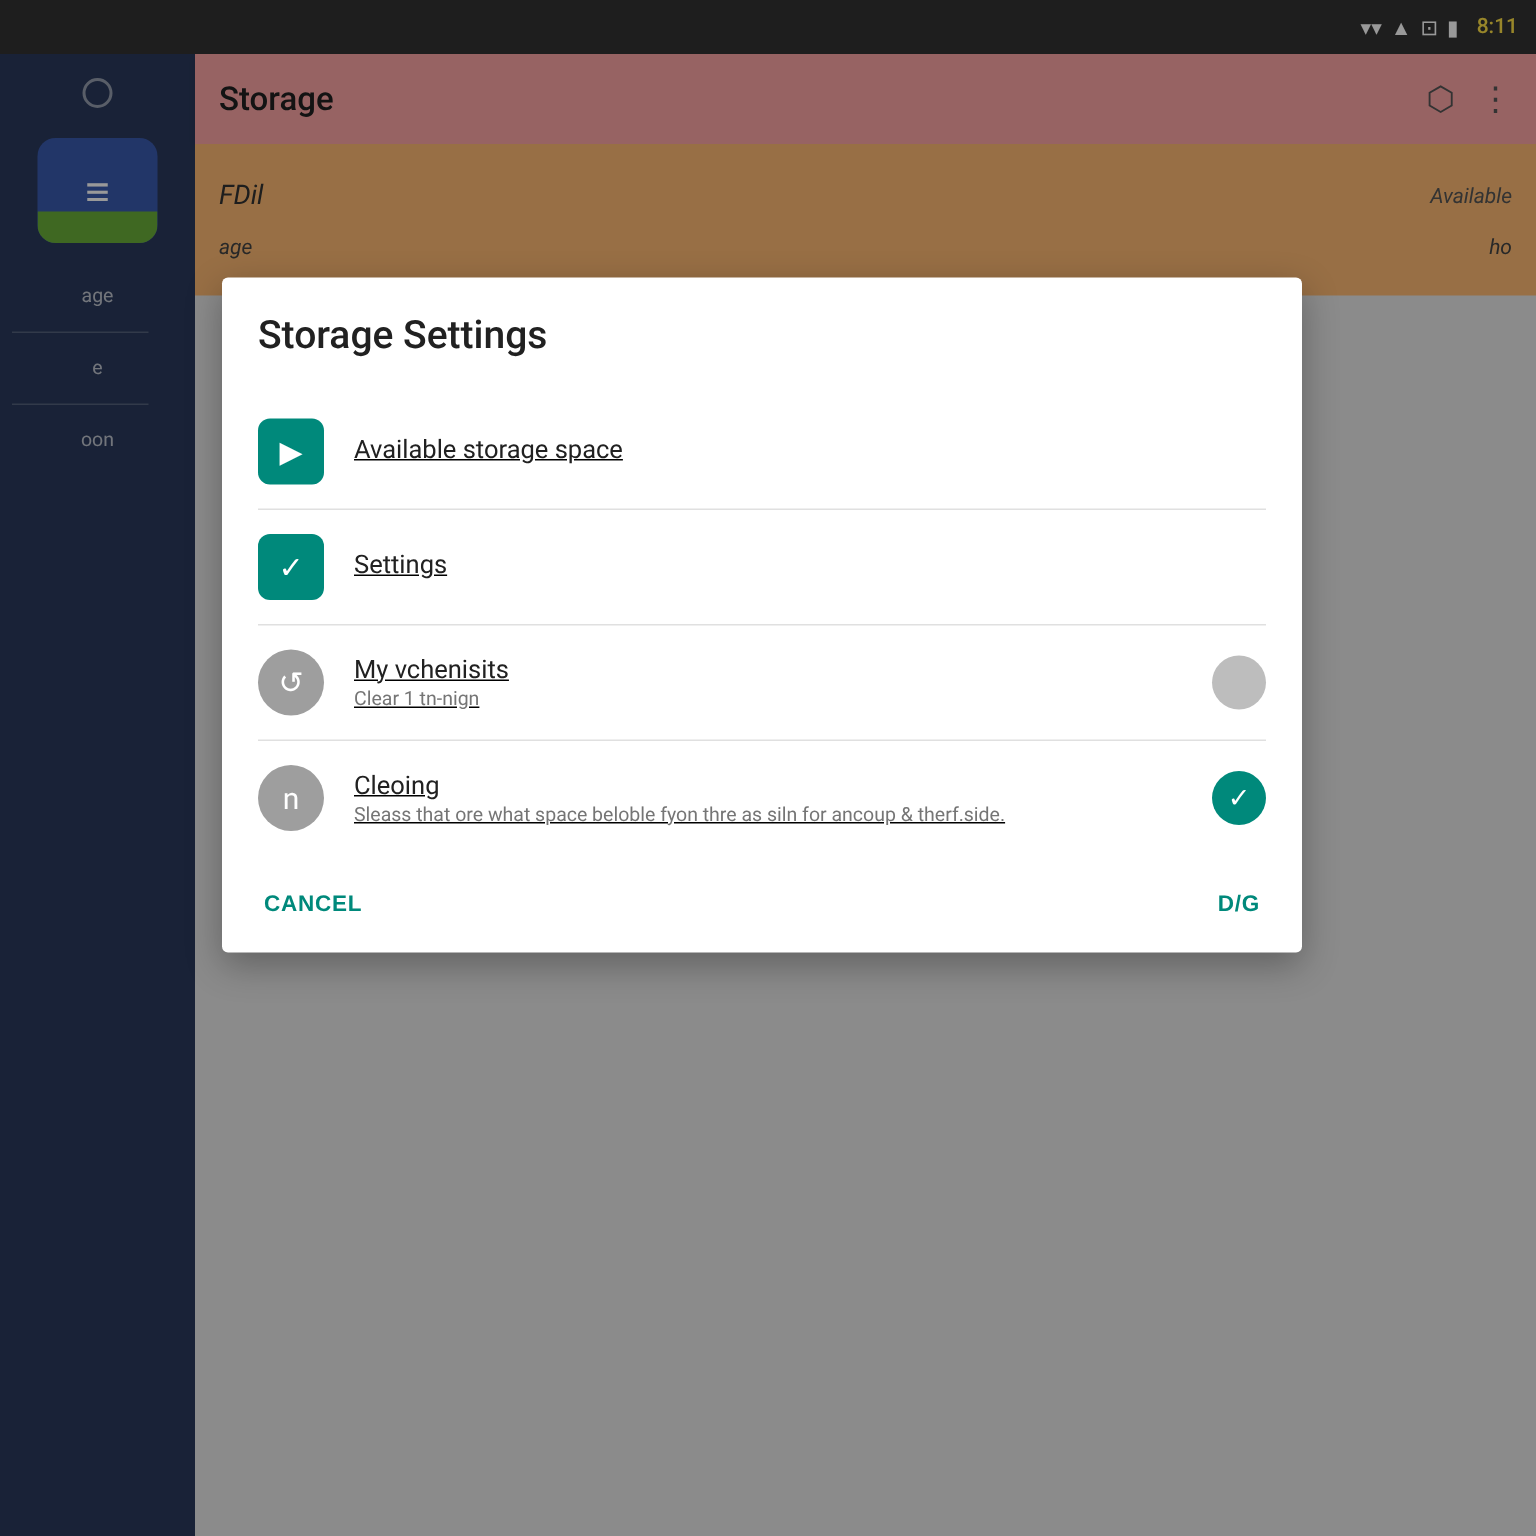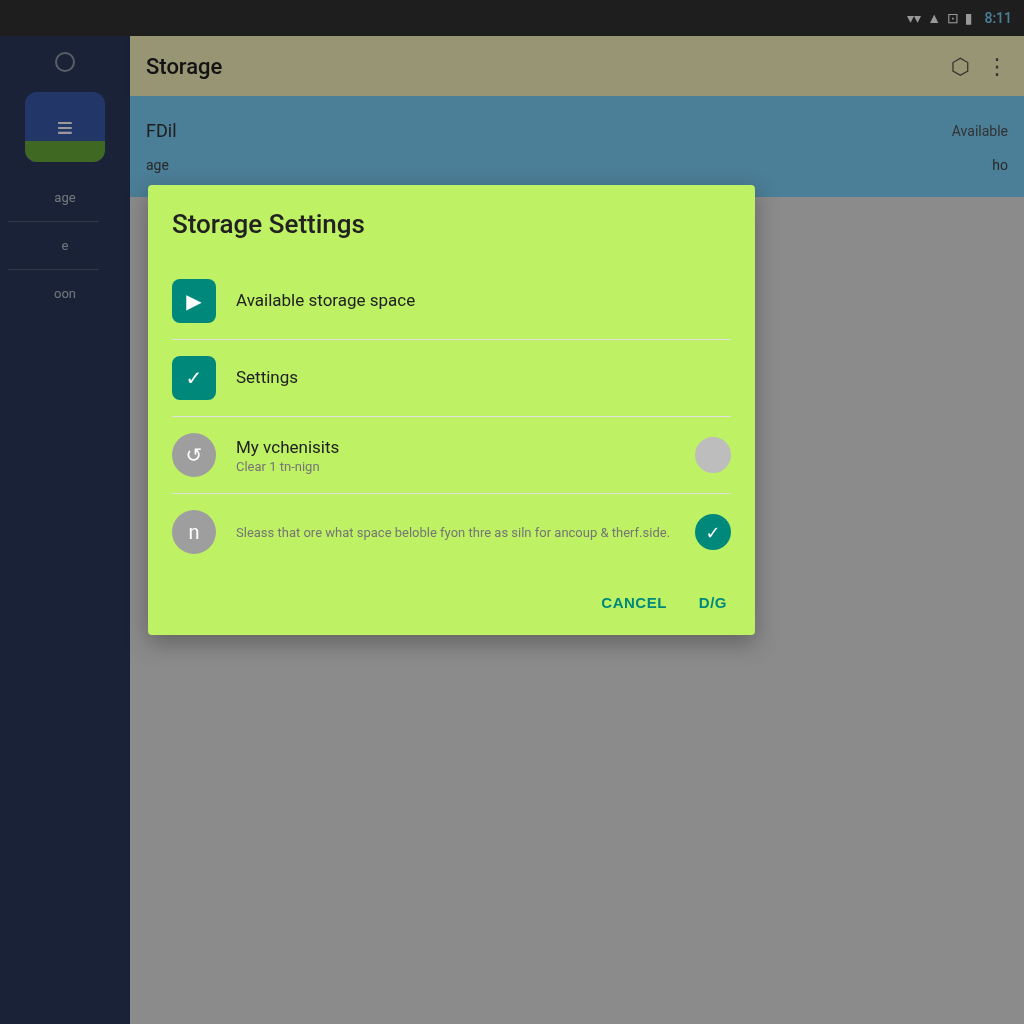--- a/index.html
+++ b/index.html
@@ -23,21 +23,21 @@
       justify-content: flex-end;
       padding: 0 12px;
       z-index: 100;
     }
     .status-icons {
       display: flex;
       align-items: center;
       gap: 6px;
     }
     .status-time {
-      color: #7dd3fc;
+      color: #fde047;
       font-size: 14px;
       font-weight: 500;
       margin-left: 6px;
     }
     .wifi-icon, .signal-icon, .battery-icon {
       color: white;
       font-size: 14px;
     }
 
     
@@ -97,21 +97,21 @@
     .main-content {
       position: absolute;
       top: 36px; left: 130px;
       right: 0;
       height: calc(1024px - 36px);
       background: #e8e8e8;
     }
 
     
     .app-bar {
-      background: #fef9c3;
+      background: #fca5a5;
       height: 60px;
       display: flex;
       align-items: center;
       padding: 0 16px;
       box-shadow: 0 2px 4px rgba(0,0,0,0.1);
     }
     .app-bar-title {
       font-size: 22px;
       font-weight: 500;
       color: #212121;
@@ -124,21 +124,22 @@
     }
     .app-bar-icon {
       color: #555;
       font-size: 22px;
       cursor: pointer;
     }
 
     
     .page-content {
       padding: 16px;
-      background: #7dd3fc;
+      background: #fdba74;
+      font-style: italic;
     }
     .page-row {
       display: flex;
       align-items: center;
       justify-content: space-between;
       padding: 8px 0;
     }
     .page-row-text {
       font-size: 14px;
       color: #444;
@@ -158,22 +159,22 @@
       top: 0; left: 0; right: 0; bottom: 0;
       background: rgba(0,0,0,0.4);
       z-index: 200;
     }
 
     
     .dialog {
       position: absolute;
       top: 185px;
       left: 148px;
-      width: 607px;
-      background: #bef264;
+      width: 720px;
+      background: #ffffff;
       border-radius: 4px;
       box-shadow: 0 8px 24px rgba(0,0,0,0.3);
       z-index: 300;
       overflow: hidden;
     }
     .dialog-content {
       padding: 24px 24px 8px 24px;
     }
     .dialog-title {
       font-size: 26px;
@@ -213,20 +214,21 @@
     .icon-gray-n {
       background: #9e9e9e;
       border-radius: 50%;
     }
     .icon-symbol {
       color: white;
       font-size: 20px;
     }
     .dialog-item-text {
       flex: 1;
+      text-decoration: underline;
     }
     .dialog-item-title {
       font-size: 17px;
       font-weight: 400;
       color: #212121;
       margin-bottom: 2px;
     }
     .dialog-item-subtitle {
       font-size: 13px;
       color: #757575;
@@ -248,21 +250,21 @@
       justify-content: center;
       flex-shrink: 0;
     }
     .toggle-on-check {
       color: white;
       font-size: 18px;
     }
 
     .dialog-actions {
       display: flex;
-      justify-content: flex-end;
+      justify-content: space-between;
       padding: 8px 16px 16px 16px;
       gap: 8px;
     }
     .dialog-btn {
       background: none;
       border: none;
       font-size: 15px;
       font-weight: 600;
       color: #00897b;
       cursor: pointer;
@@ -362,20 +364,21 @@
         <div class="dialog-item-subtitle">Clear 1 tn-nign</div>
       </div>
       <div class="toggle-off"></div>
     </div>
 
     <div class="dialog-item">
       <div class="dialog-item-icon icon-gray-n">
         <span class="icon-symbol">n</span>
       </div>
       <div class="dialog-item-text">
+        <div class="dialog-item-title">Cleoing</div>
         <div class="dialog-item-subtitle">Sleass that ore what space beloble fyon thre as siln for ancoup &amp; therf.side.</div>
       </div>
       <div class="toggle-on">
         <span class="toggle-on-check">✓</span>
       </div>
     </div>
   </div>
 
   <div class="dialog-actions">
     <button class="dialog-btn">CANCEL</button>

